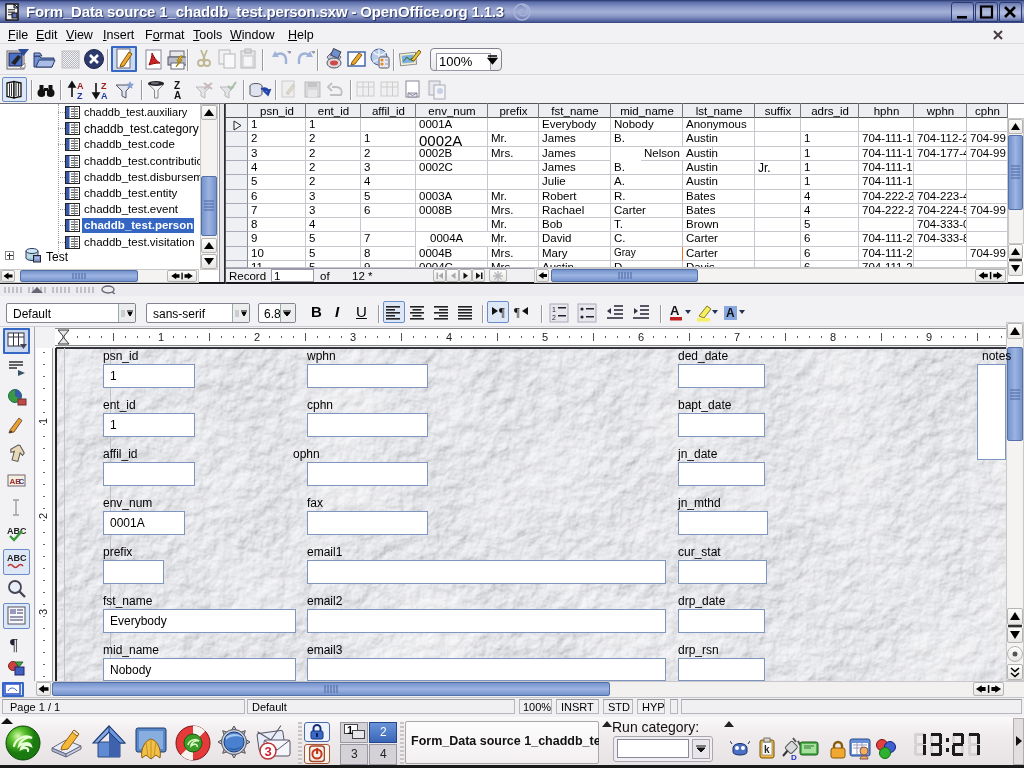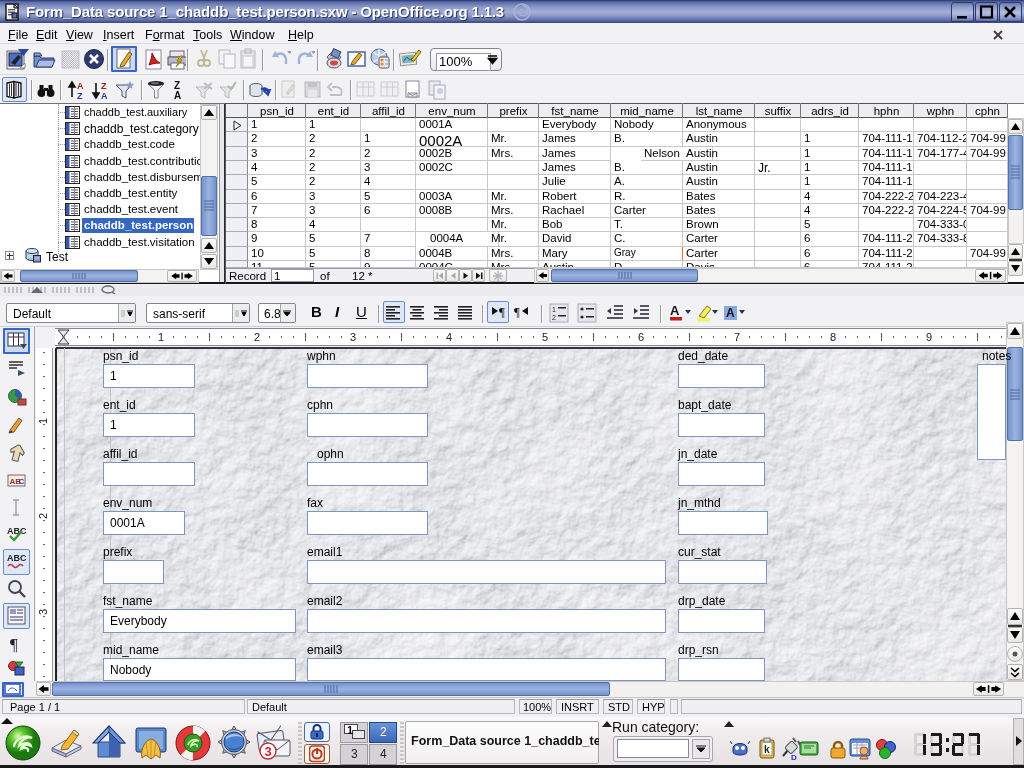--- a/index.html
+++ b/index.html
@@ -990,21 +990,21 @@
 <div class="ibox" style="left:678px;top:364px;width:87px;height:24px"></div>
 <div class="lbl" style="left:103px;top:398px">ent_id</div>
 <div class="ibox" style="left:103px;top:413px;width:92px;height:24px"></div>
 <div class="tx" style="left:110px;top:418px;font-size:12px;color:#000">1</div>
 <div class="lbl" style="left:307px;top:398px">cphn</div>
 <div class="ibox" style="left:307px;top:413px;width:121px;height:24px"></div>
 <div class="lbl" style="left:678px;top:398px">bapt_date</div>
 <div class="ibox" style="left:678px;top:413px;width:87px;height:24px"></div>
 <div class="lbl" style="left:103px;top:447px">affil_id</div>
 <div class="ibox" style="left:103px;top:462px;width:92px;height:24px"></div>
-<div class="lbl" style="left:317px;top:447px">ophn</div>
+<div class="lbl" style="left:293px;top:447px">ophn</div>
 <div class="ibox" style="left:307px;top:462px;width:121px;height:24px"></div>
 <div class="lbl" style="left:678px;top:447px">jn_date</div>
 <div class="ibox" style="left:678px;top:462px;width:87px;height:24px"></div>
 <div class="lbl" style="left:103px;top:496px">env_num</div>
 <div class="ibox" style="left:103px;top:511px;width:82px;height:24px"></div>
 <div class="tx" style="left:110px;top:516px;font-size:12px;color:#000">0001A</div>
 <div class="lbl" style="left:307px;top:496px">fax</div>
 <div class="ibox" style="left:307px;top:511px;width:121px;height:24px"></div>
 <div class="lbl" style="left:678px;top:496px">jn_mthd</div>
 <div class="ibox" style="left:678px;top:511px;width:90px;height:24px"></div>

